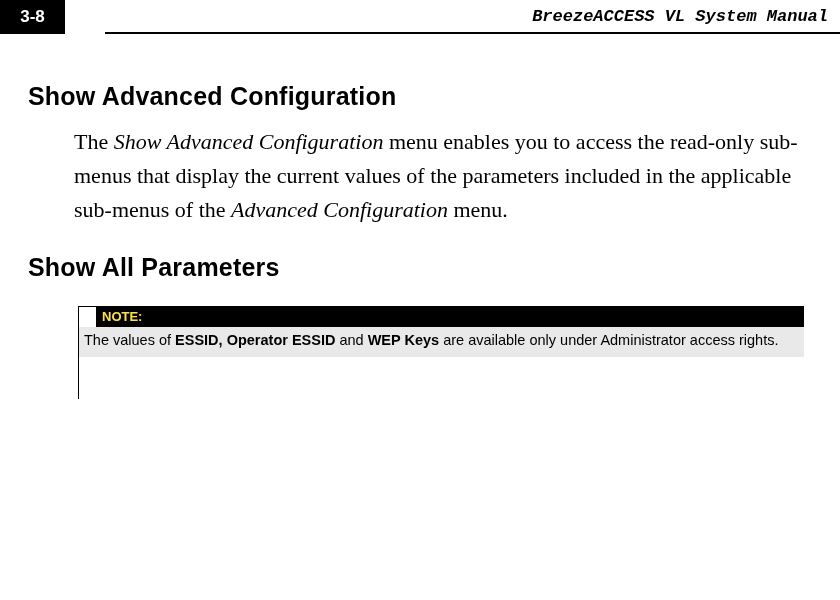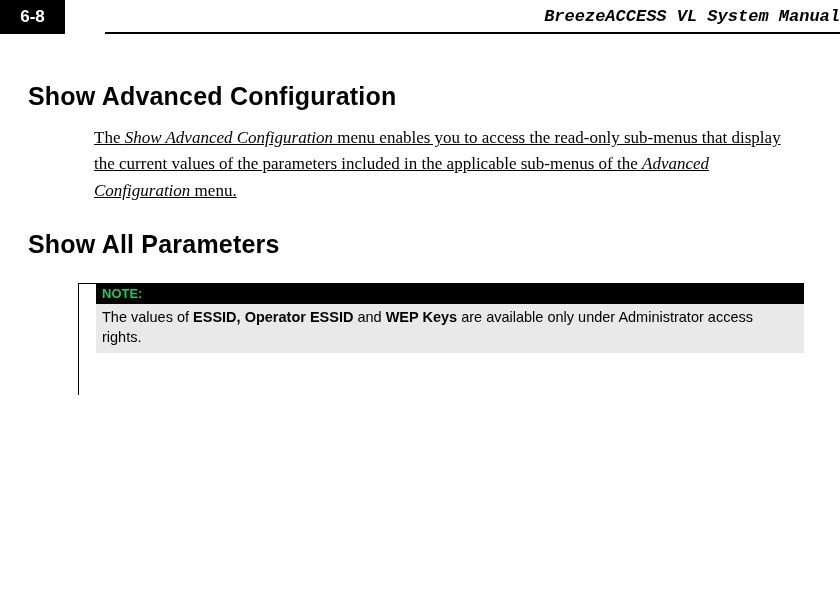--- a/index.html
+++ b/index.html
@@ -24,21 +24,21 @@
       font-family: Verdana, Arial, sans-serif;
       width: 65px;
       display: flex;
       align-items: center;
       justify-content: center;
     }
     .header-title {
       flex: 1;
       border-bottom: 2px solid #000;
       text-align: right;
-      padding-right: 0;
+      padding-right: 12px;
       font-family: 'Courier New', monospace;
       font-weight: bold;
       font-style: italic;
       font-size: 17px;
       display: flex;
       align-items: center;
       justify-content: flex-end;
       margin-left: 40px;
     }
     .content {
@@ -46,25 +46,24 @@
     }
     h2.section-heading {
       font-family: Arial, Helvetica, sans-serif;
       font-weight: 900;
       font-size: 25px;
       margin-bottom: 14px;
       letter-spacing: 0.2px;
     }
     .body-text {
       font-family: 'Century Schoolbook', Georgia, serif;
-      font-size: 17px;
+      font-size: 22px;
       line-height: 1.55;
-      margin-left: 66px;
+      margin-left: 46px;
       margin-bottom: 26px;
-      text-decoration: underline;
     }
     .emph { font-style: italic; }
     .note-wrapper {
       margin-top: 24px;
       margin-left: 50px;
       position: relative;
     }
     .note-side-line {
       position: absolute;
       left: 0;
@@ -74,41 +73,40 @@
       background: #000;
     }
     .note-top-line {
       height: 1px;
       background: #000;
       margin-bottom: 0;
     }
     .note-label-bar {
       margin-left: 18px;
       background: #000;
-      color: #22c55e;
+      color: #fde047;
       font-family: Arial, Helvetica, sans-serif;
       font-weight: bold;
       font-size: 13px;
       padding: 2px 6px 3px 6px;
     }
     .note-body {
-      margin-left: 18px;
       background: #e9e9e9;
       font-family: Arial, Helvetica, sans-serif;
       font-size: 14.5px;
       line-height: 1.35;
       padding: 4px 8px 6px 6px;
     }
     .note-body b { font-weight: bold; }
   </style>
 </head>
 <body>
 
 <div class="header">
-  <div class="page-num">6-8</div>
+  <div class="page-num">3-8</div>
   <div class="header-title">BreezeACCESS VL System Manual</div>
 </div>
 
 <div class="content">
 
   <h2 class="section-heading">Show Advanced Configuration</h2>
   <p class="body-text">
     <span>The </span><span class="emph">Show Advanced Configuration</span><span> menu enables you to access the read-only sub-menus that display the current values of the parameters included in the applicable sub-menus of the </span><span class="emph">Advanced Configuration</span><span> menu.</span>
   </p>
 

